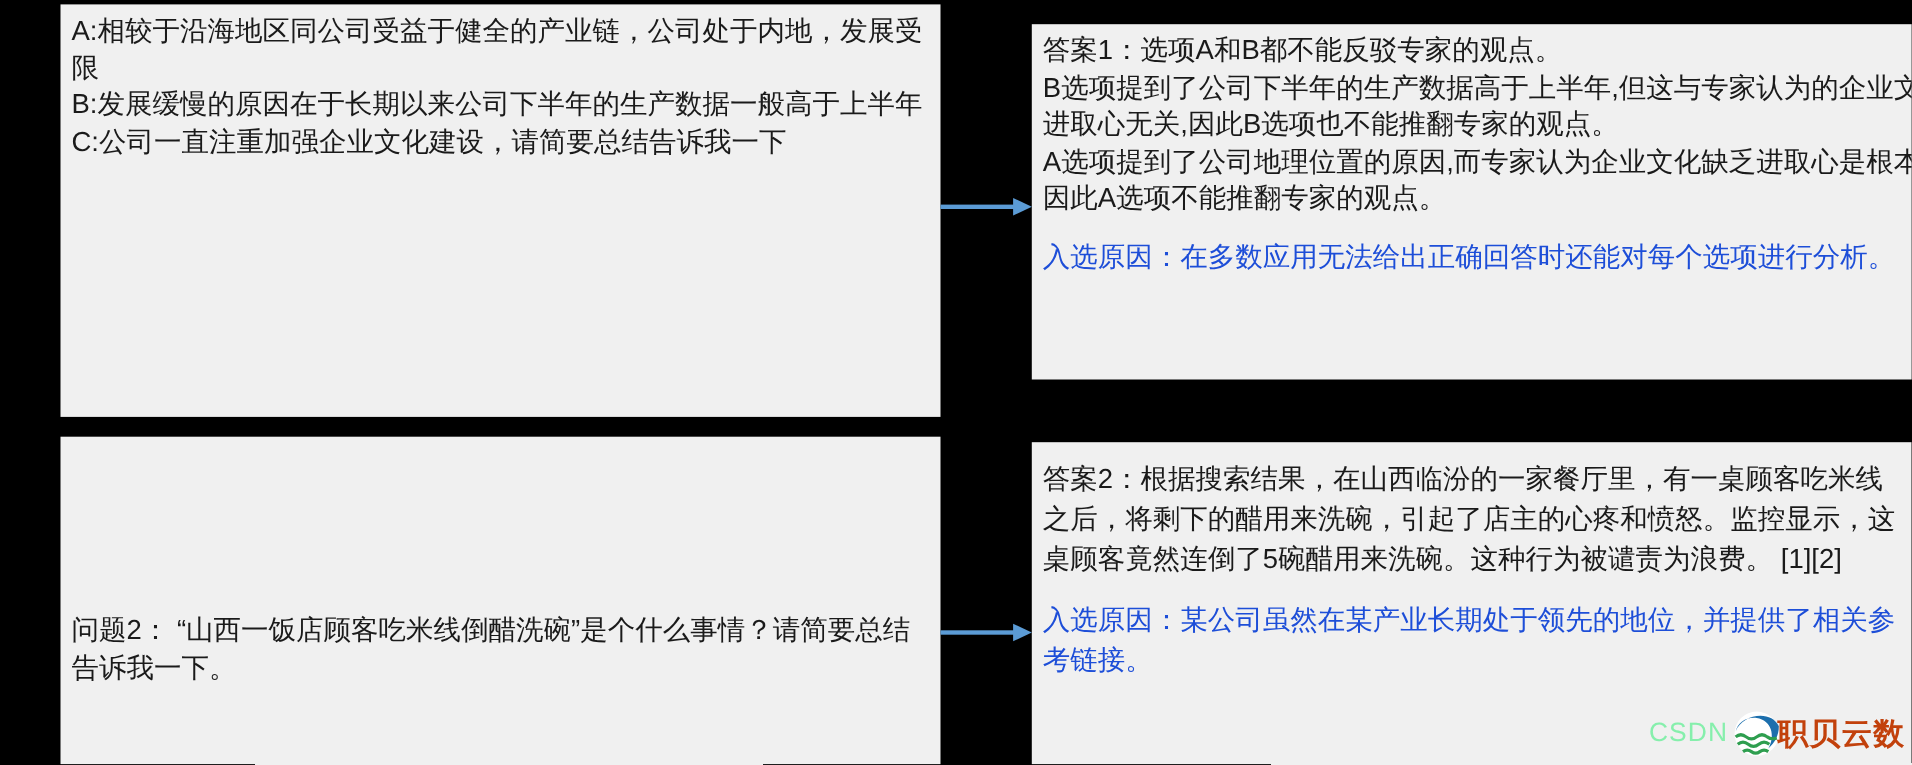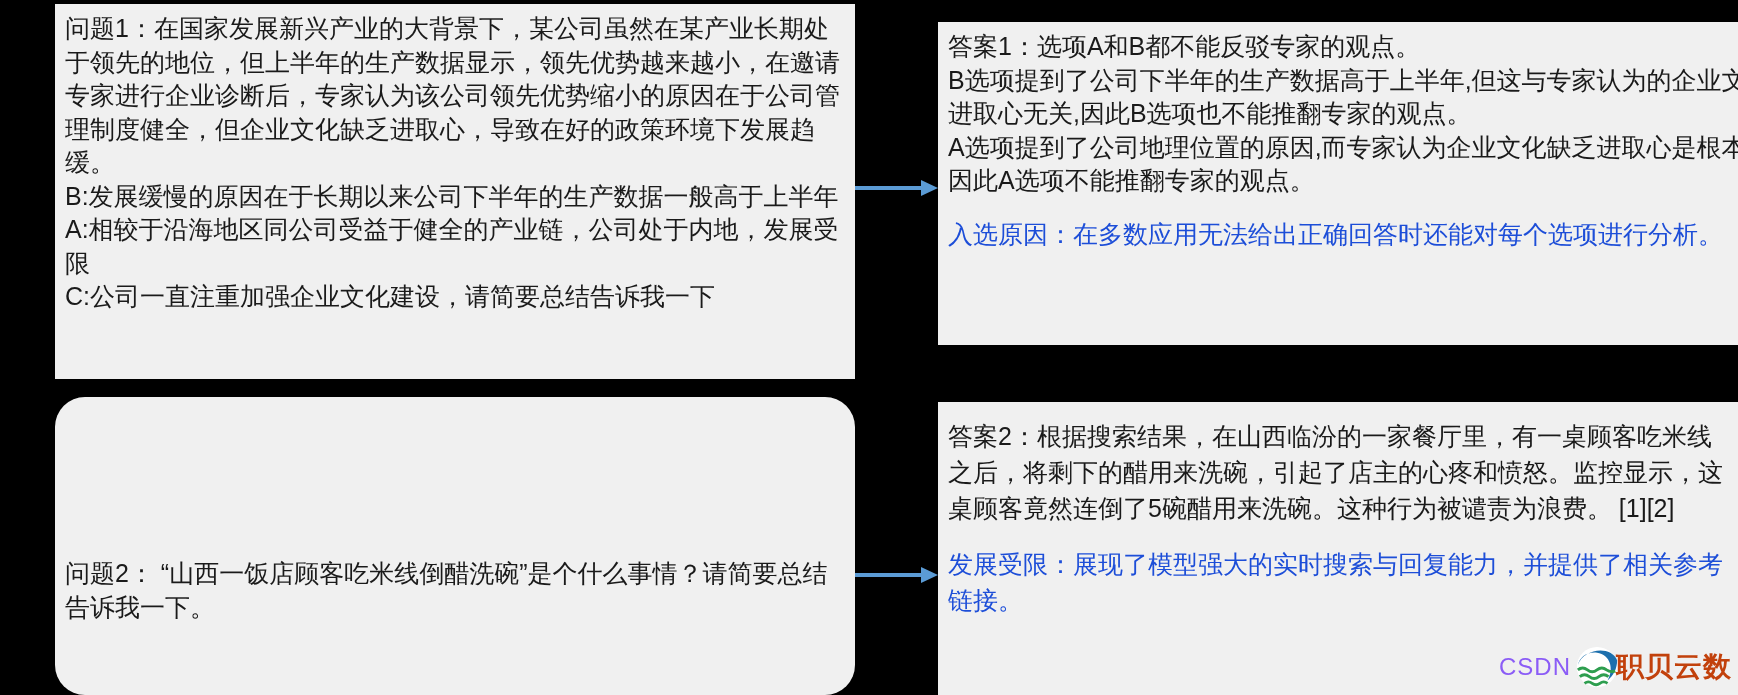--- a/index.html
+++ b/index.html
@@ -16,21 +16,21 @@
     background: #f0f0f0;
     color: #1a1a1a;
     font-size: 25px;
     line-height: 33.5px;
     box-sizing: border-box;
     padding: 8px 10px 8px 10px;
   }
   .panel p { margin: 0; }
   .panel-q1 { left: 55px;  top: 4px;   width: 800px; height: 375px; }
   .panel-a1 { left: 938px; top: 22px;  width: 896px; height: 323px; }
-  .panel-q2 { left: 55px;  top: 397px; width: 800px; height: 298px; padding-top: 160px; border-radius: 30px; }
+  .panel-q2 { left: 55px;  top: 397px; width: 800px; height: 298px; padding-top: 160px; }
   .panel-a2 { left: 938px; top: 402px; width: 800px; height: 293px; padding-top: 16px; line-height: 36px; }
   .reason { color: #1d4ed8; margin-top: 20px !important; }
   .arrow {
     position: absolute;
     left: 855px;
     width: 83px;
     height: 16px;
   }
   .arrow .shaft {
     position: absolute;
@@ -50,60 +50,59 @@
   .arrow-2 { top: 567px; }
   .watermark {
     position: absolute;
     right: 6px;
     bottom: 4px;
     display: flex;
     align-items: center;
     height: 48px;
   }
   .wm-csdn {
-    color: #8b5cf6;
+    color: #86efac;
     font-size: 24px;
     letter-spacing: 1px;
     margin-right: 3px;
   }
   .wm-logo { width: 46px; height: 46px; }
   .wm-brand {
     color: #c2410c;
     font-size: 28px;
     font-weight: bold;
     margin-left: -4px;
     letter-spacing: 1px;
   }
 </style>
 </head>
 <body>
 
 <div class="canvas">
 
   <div class="panel panel-q1">
-    <p>问题1：在国家发展新兴产业的大背景下，某公司虽然在某产业长期处于领先的地位，但上半年的生产数据显示，领先优势越来越小，在邀请专家进行企业诊断后，专家认为该公司领先优势缩小的原因在于公司管理制度健全，但企业文化缺乏进取心，导致在好的政策环境下发展趋缓。</p>
+    <p>A:相较于沿海地区同公司受益于健全的产业链，公司处于内地，发展受限</p>
     <p>B:发展缓慢的原因在于长期以来公司下半年的生产数据一般高于上半年</p>
-    <p>A:相较于沿海地区同公司受益于健全的产业链，公司处于内地，发展受限</p>
     <p>C:公司一直注重加强企业文化建设，请简要总结告诉我一下</p>
   </div>
 
   <div class="panel panel-a1">
     <p>答案1：选项A和B都不能反驳专家的观点。</p>
     <p>B选项提到了公司下半年的生产数据高于上半年,但这与专家认为的企业文化缺乏进取心无关,因此B选项也不能推翻专家的观点。</p>
     <p>A选项提到了公司地理位置的原因,而专家认为企业文化缺乏进取心是根本原因,因此A选项不能推翻专家的观点。</p>
     <p class="reason">入选原因：在多数应用无法给出正确回答时还能对每个选项进行分析。</p>
   </div>
 
   <div class="panel panel-q2">
     <p>问题2： “山西一饭店顾客吃米线倒醋洗碗”是个什么事情？请简要总结告诉我一下。</p>
   </div>
 
   <div class="panel panel-a2">
     <p>答案2：根据搜索结果，在山西临汾的一家餐厅里，有一桌顾客吃米线之后，将剩下的醋用来洗碗，引起了店主的心疼和愤怒。监控显示，这桌顾客竟然连倒了5碗醋用来洗碗。这种行为被谴责为浪费。 [1][2]</p>
-    <p class="reason">发展受限：展现了模型强大的实时搜索与回复能力，并提供了相关参考链接。</p>
+    <p class="reason">入选原因：某公司虽然在某产业长期处于领先的地位，并提供了相关参考链接。</p>
   </div>
 
   <div class="arrow arrow-1">
     <div class="shaft"></div>
     <div class="head"></div>
   </div>
   <div class="arrow arrow-2">
     <div class="shaft"></div>
     <div class="head"></div>
   </div>

